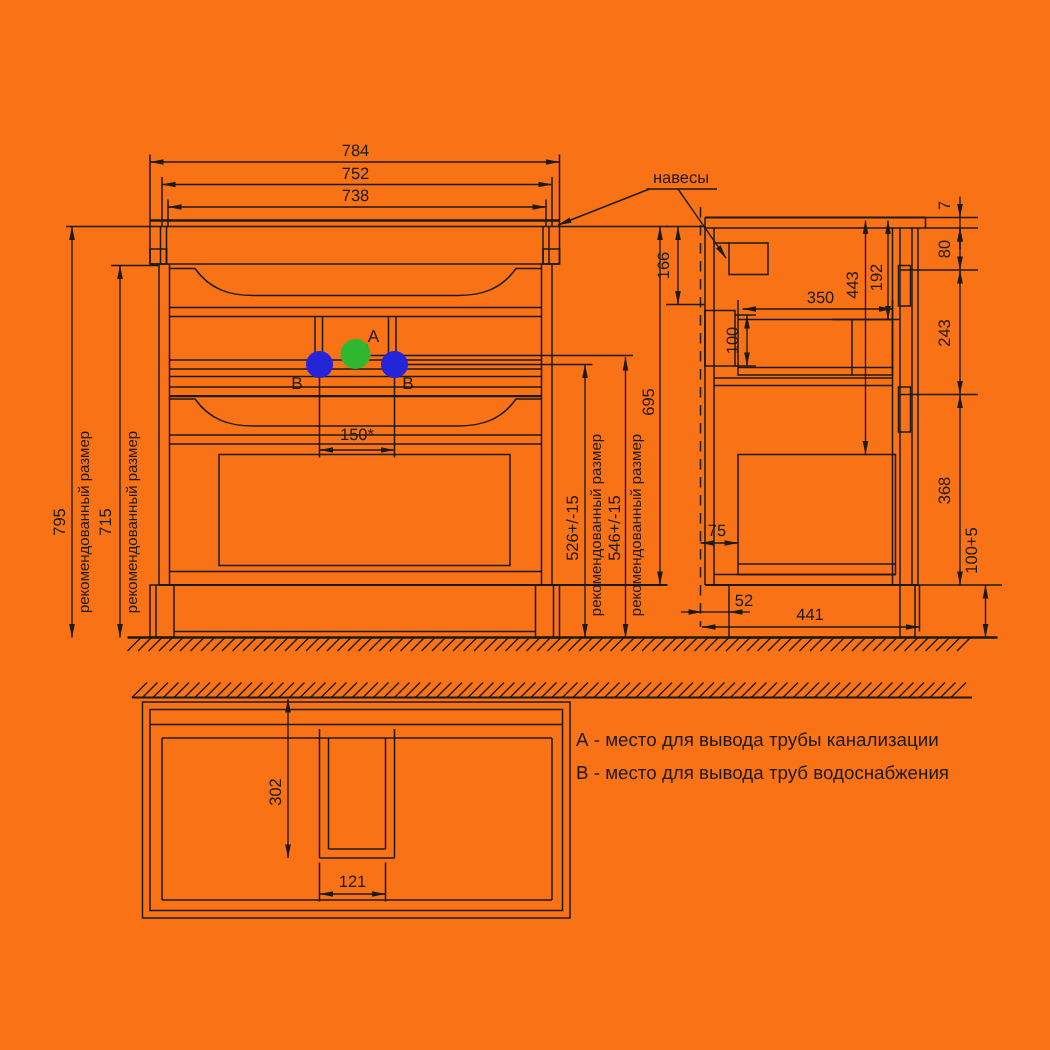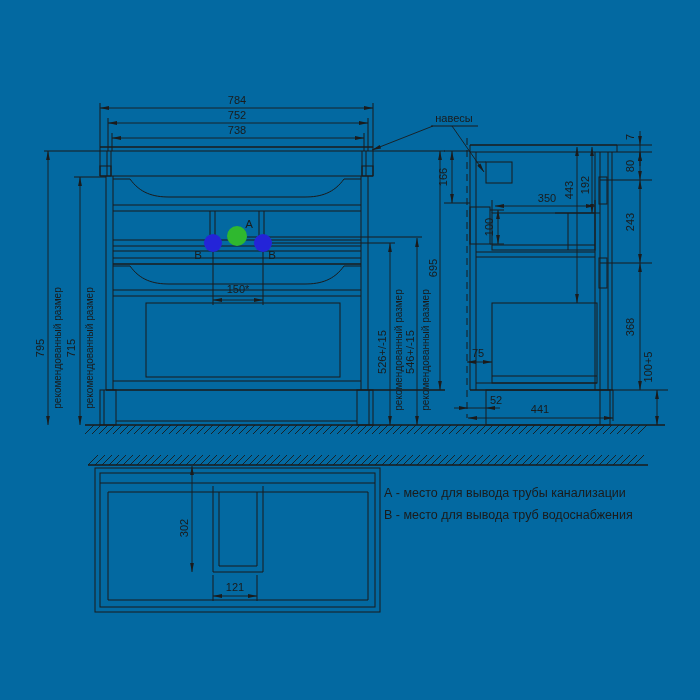--- a/index.html
+++ b/index.html
@@ -1,16 +1,16 @@
 <!DOCTYPE html>
 <html><head>
 <meta charset="utf-8">
 <style>
   html,body{margin:0;padding:0;background:#ffffff;}
-  .page{position:relative;width:700px;height:700px;background:#0369a1;overflow:hidden;
+  .page{position:relative;width:700px;height:700px;background:#f97316;overflow:hidden;
         font-family:"Liberation Sans", sans-serif;}
   svg{position:absolute;left:0;top:0;}
   text{font-family:"Liberation Sans", sans-serif;fill:#1b1b1b;}
   .t{font-size:11px;}
   .small{font-size:10px;}
   .legend{font-size:12.5px;}
   .pt{font-size:11.5px;}
 </style>
 </head>
 <body>

